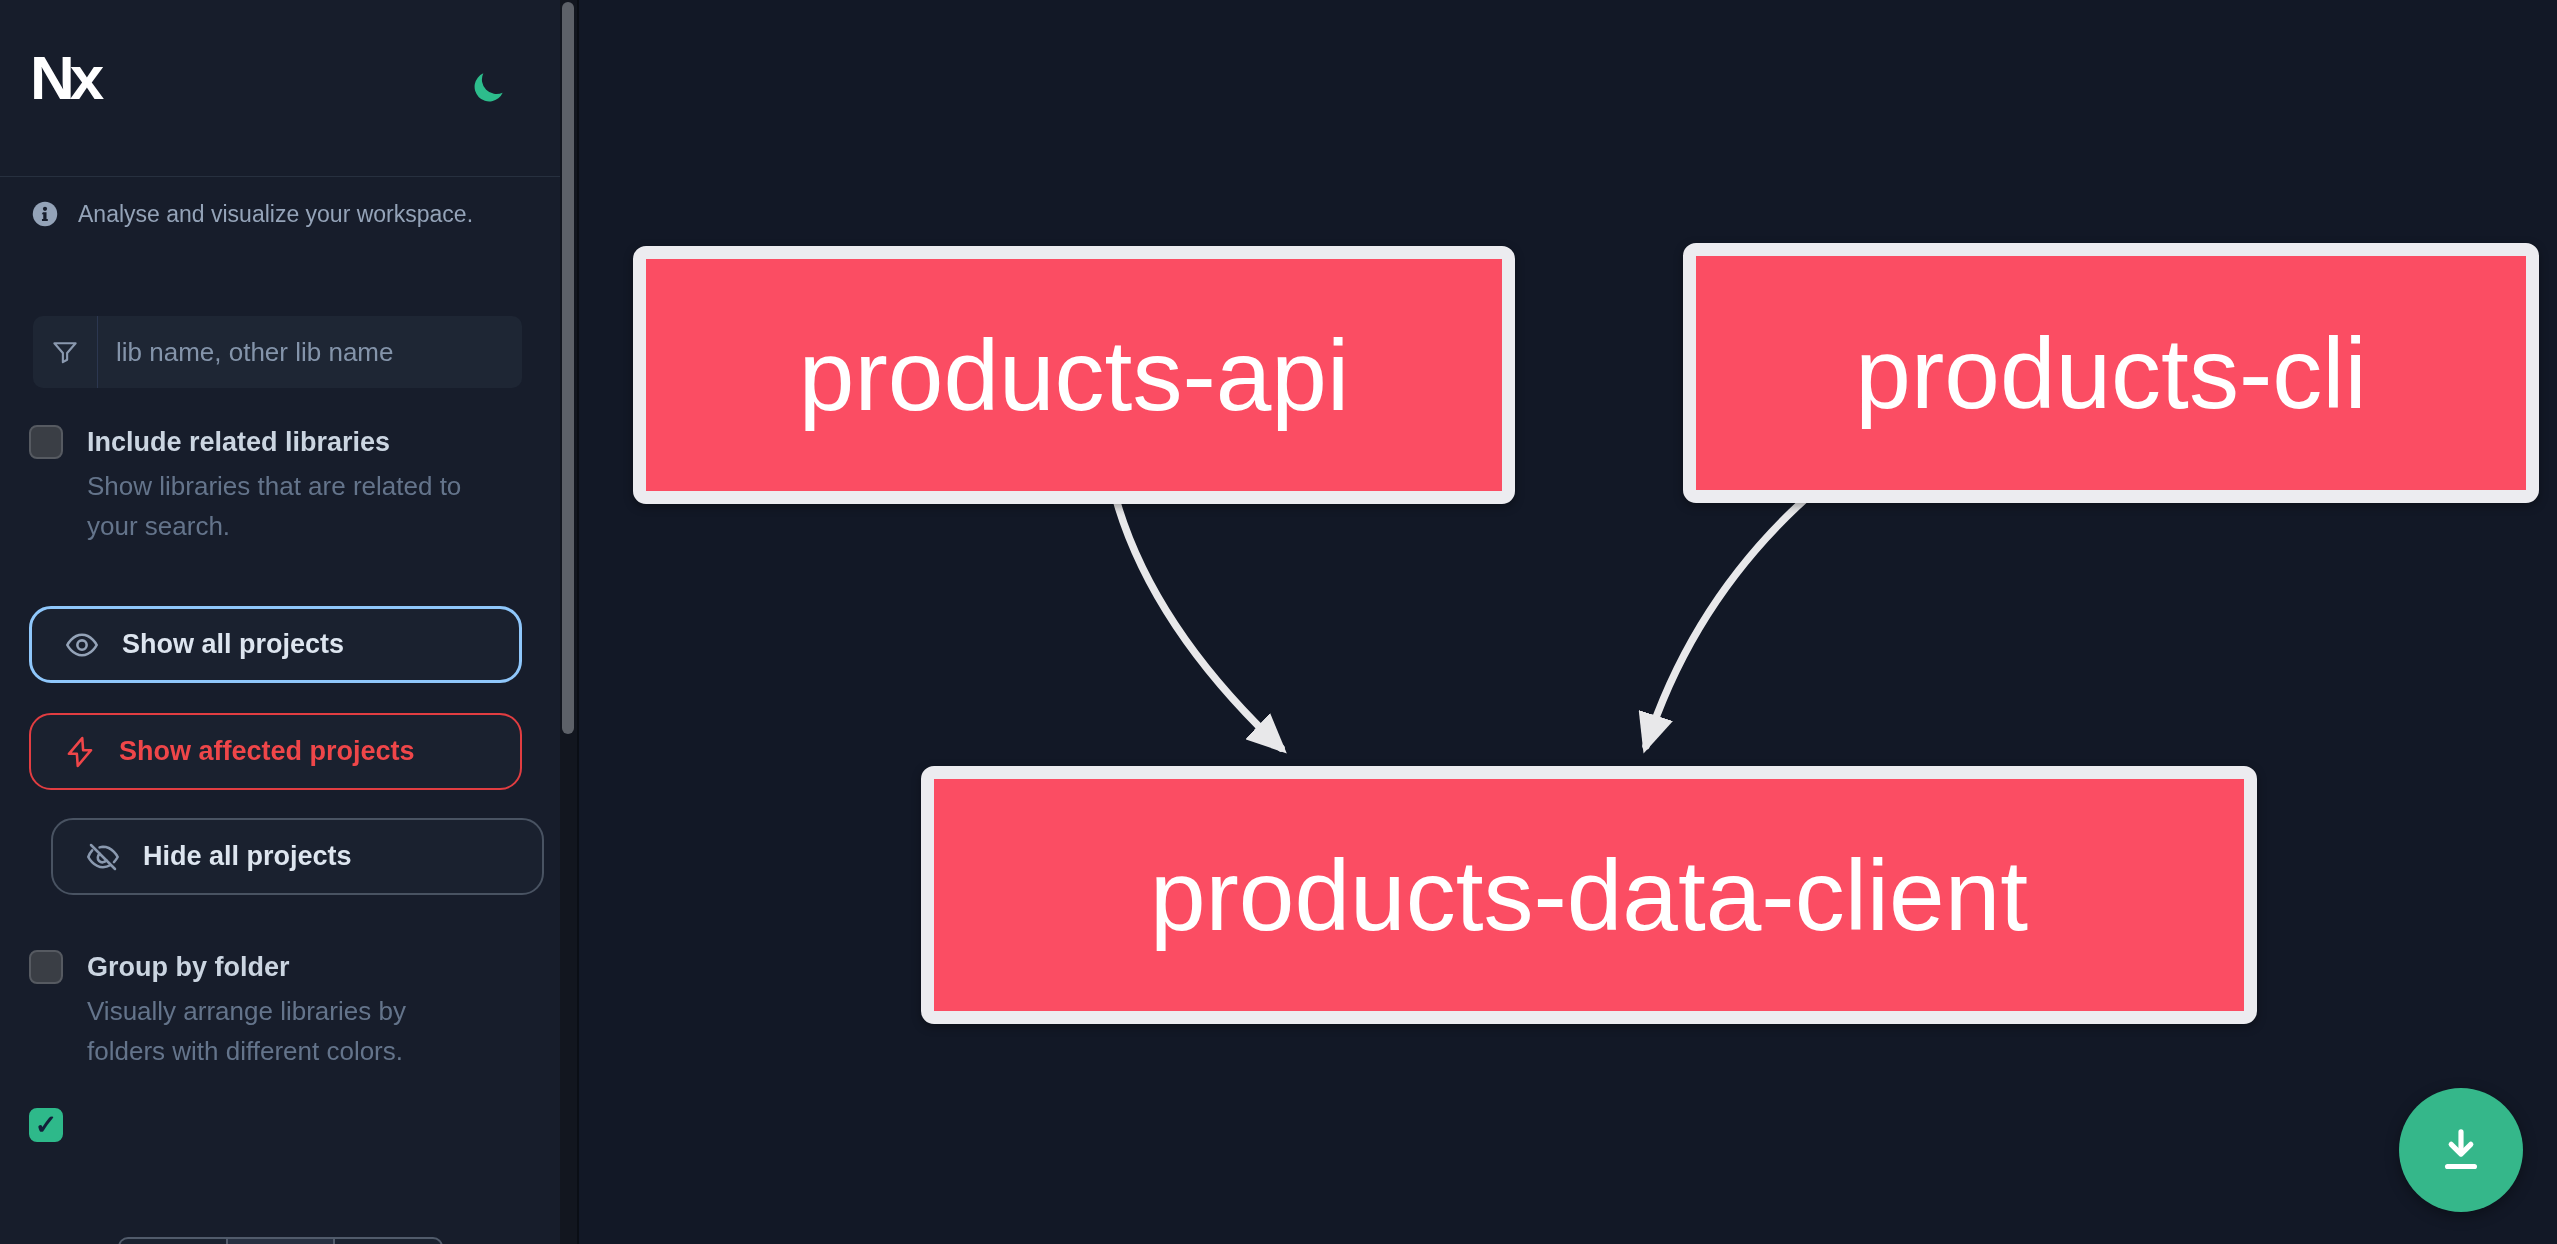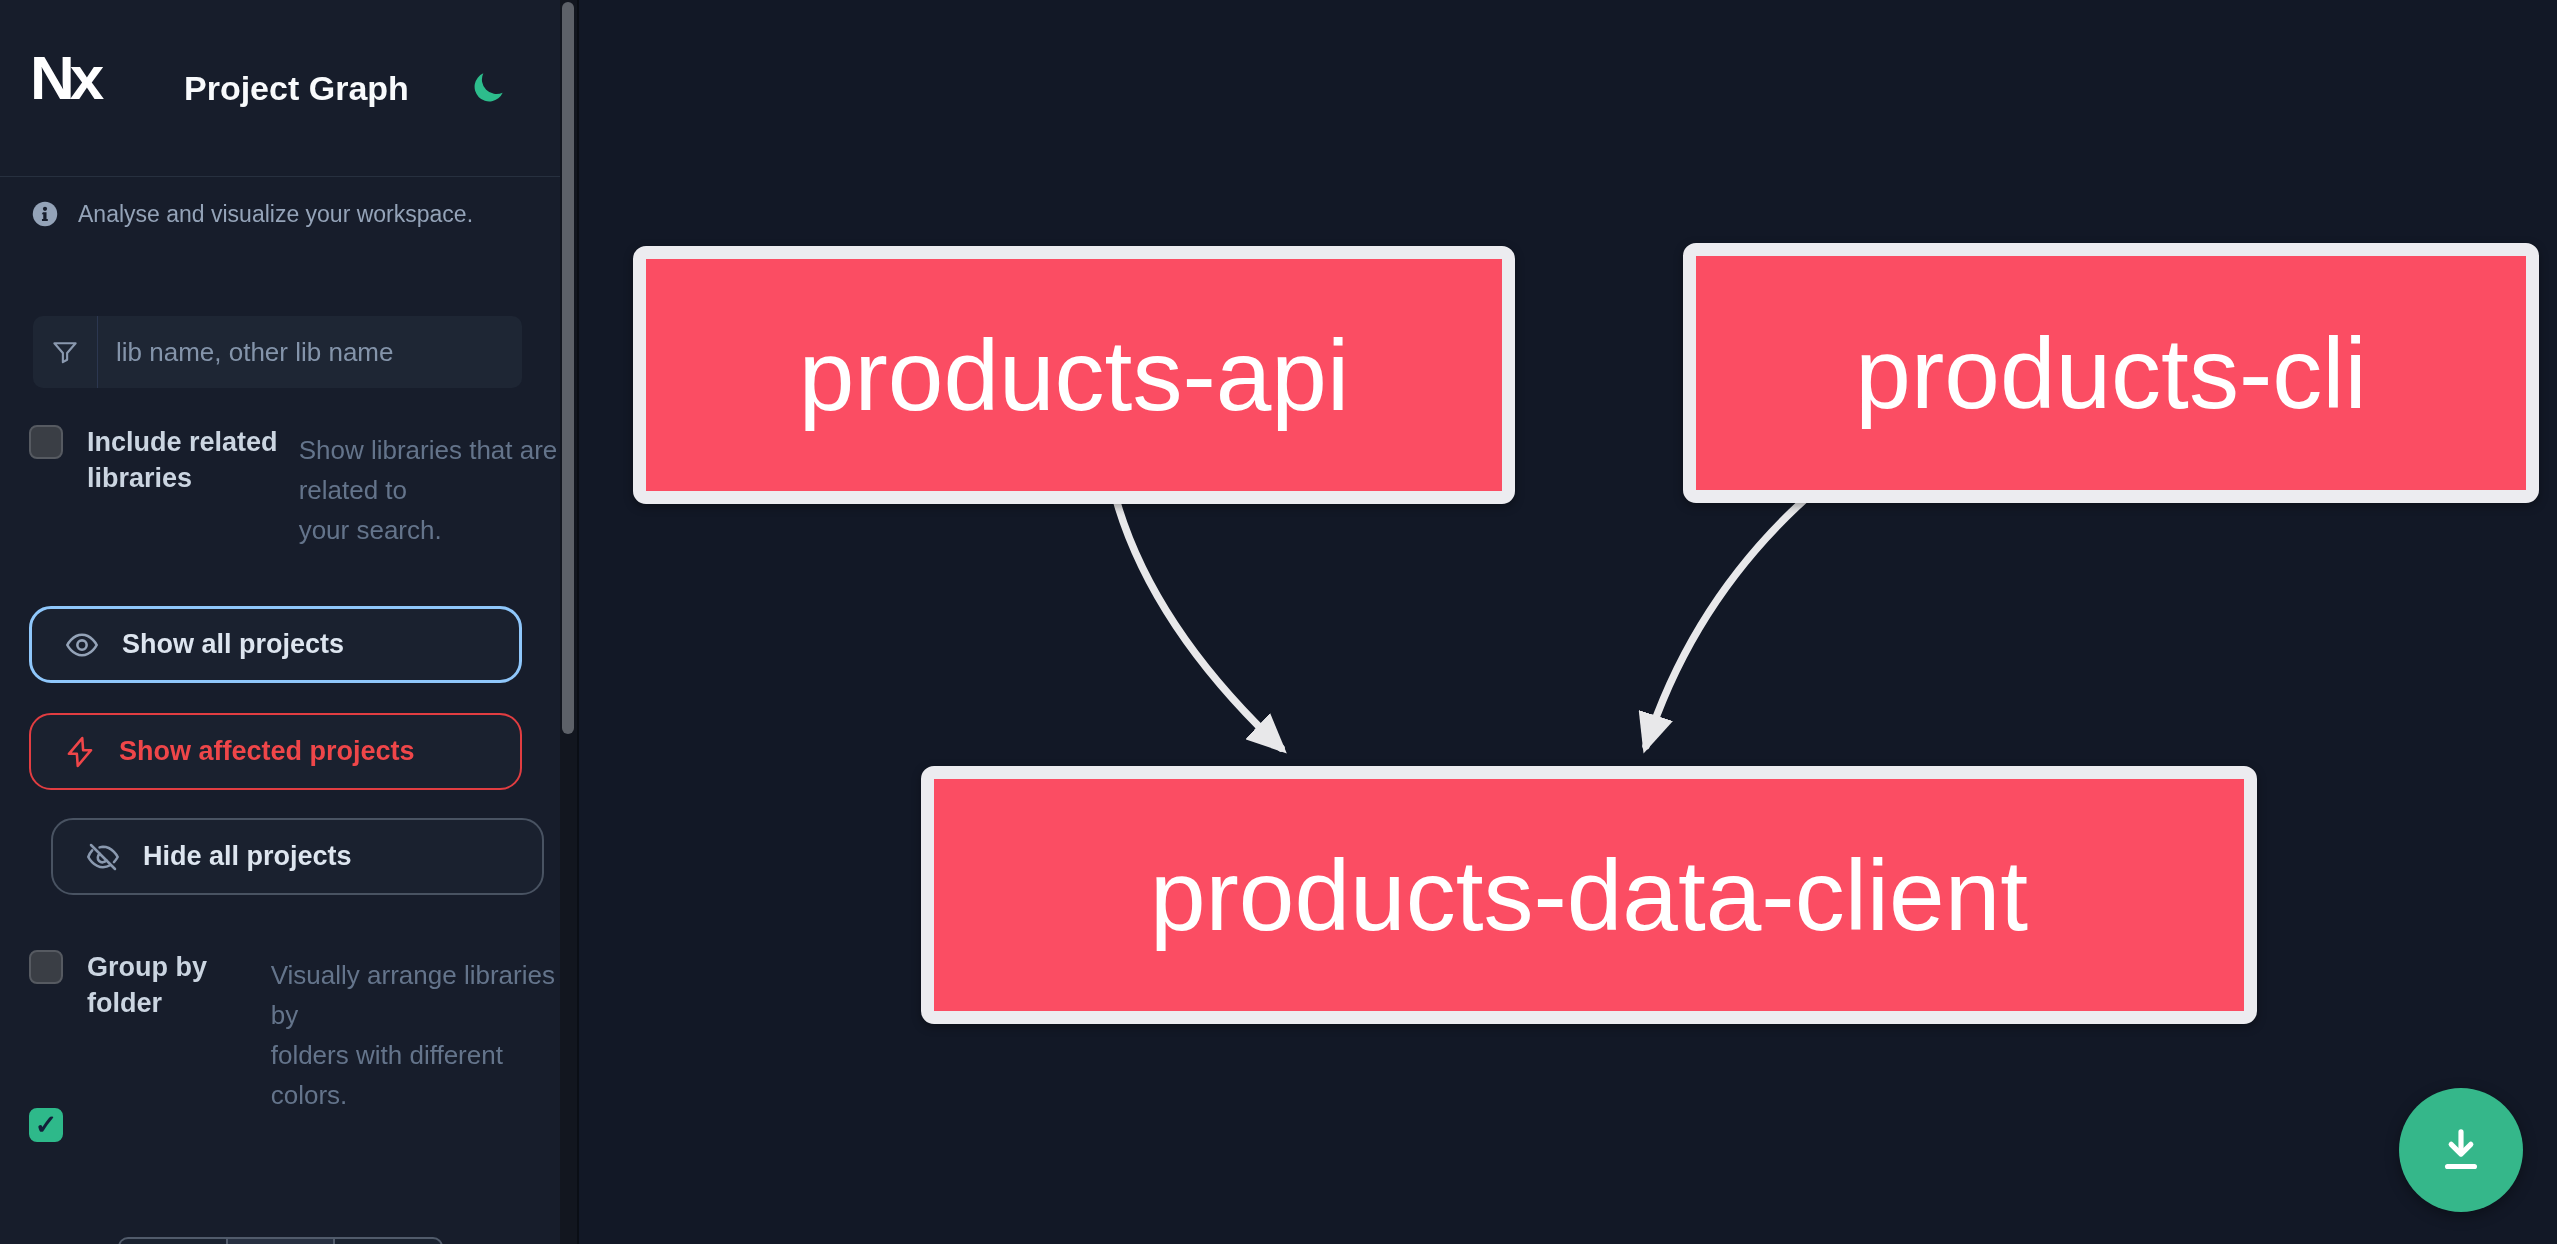--- a/index.html
+++ b/index.html
@@ -37,21 +37,21 @@
   .search input{flex:1;background:transparent;border:none;outline:none;color:#fde047;
     font-size:26px;padding:0 18px;font-family:"Liberation Sans",sans-serif;}
   .search input::placeholder{color:#8494aa;}
 
   .optrow{position:absolute;left:29px;display:flex;gap:24px;align-items:flex-start;}
   .cbox{width:34px;height:34px;border-radius:8px;background:#3a3e45;border:2px solid #565a61;
     box-sizing:border-box;flex:0 0 auto;cursor:pointer;display:flex;align-items:center;
     justify-content:center;margin-top:1px;}
   .cbox.checked{background:#2eb98a;border-color:#2eb98a;color:#13203a;font-size:27px;
     font-weight:700;line-height:1;}
-  .optbody{display:flex;flex-direction:row;}
+  .optbody{display:flex;flex-direction:column;}
   .optlabel{color:#cbd5e1;font-size:27px;font-weight:600;line-height:36px;}
   .optdesc{color:#64748b;font-size:26px;line-height:40px;margin-top:6px;white-space:pre-line;}
 
   .actbtn{position:absolute;left:29px;width:493px;height:77px;box-sizing:border-box;
     display:flex;align-items:center;gap:22px;padding:0 0 0 32px;border-radius:22px;
     background:#1a212f;font-size:27px;font-weight:600;color:#dde5ef;cursor:pointer;
     font-family:"Liberation Sans",sans-serif;}
   .actbtn.focus{border:3px solid #8fc7fb;}
   .actbtn.affected{border:2px solid #e23d41;color:#ef4649;}
   .actbtn.plain{border:2px solid #495362;}
@@ -100,21 +100,20 @@
           <path d="M6.8 18.4h10.4"></path>
         </svg>
       </span>
     </button>
   </main>
 
   <aside class="sidebar">
 
     <div class="sb-header">
       <div class="nx-logo">Nx</div>
-      <div class="sb-title">Project Graph</div>
       <button class="theme-btn">
         <span>
           <svg width="40" height="40" viewBox="0 0 24 24">
             <path d="M20.8 14.8A8.7 8.7 0 0 1 9.2 3.2 8.8 8.8 0 1 0 20.8 14.8z" fill="#2dbd8c"></path>
           </svg>
         </span>
       </button>
     </div>
 
     <div class="tagline">

